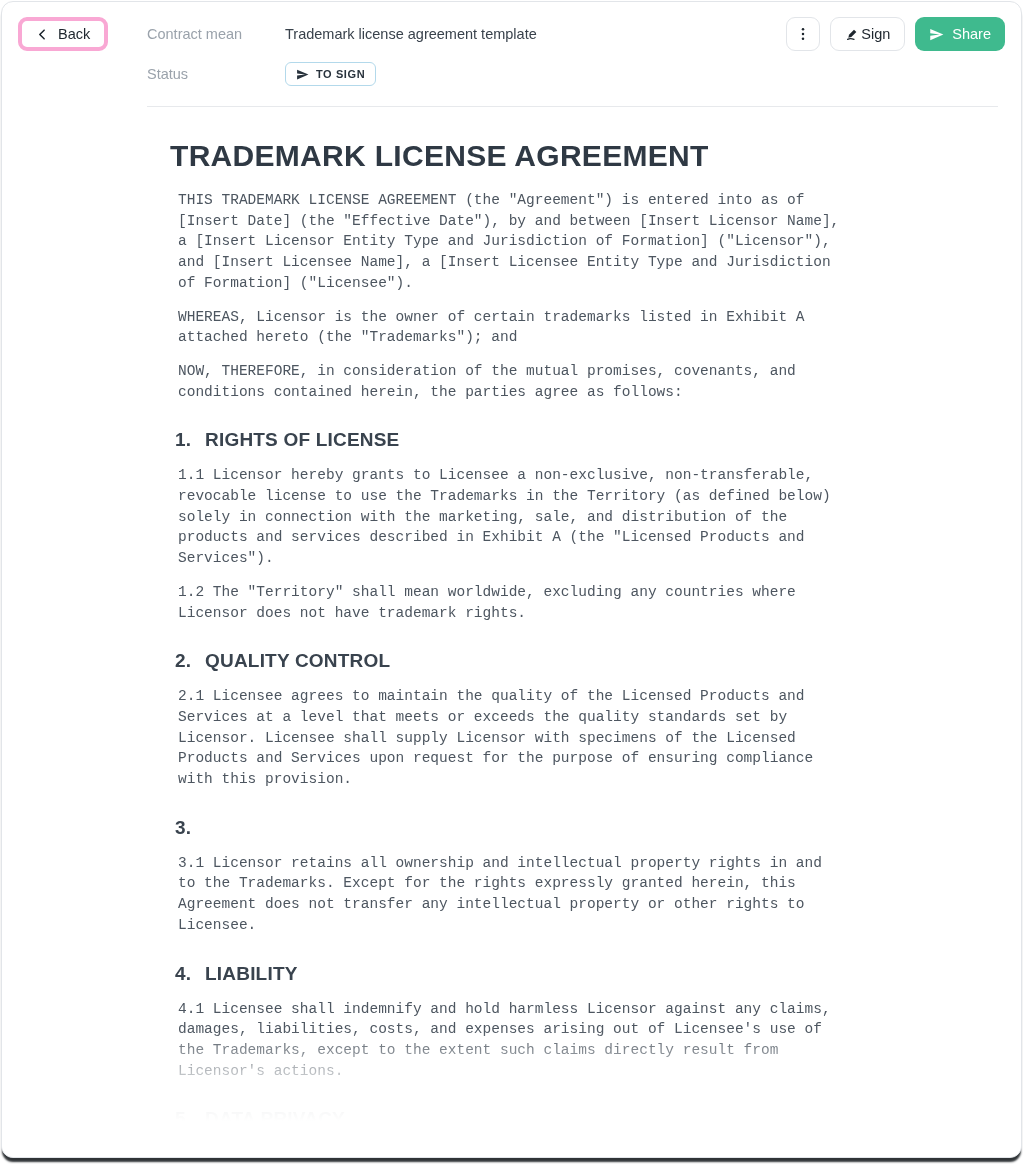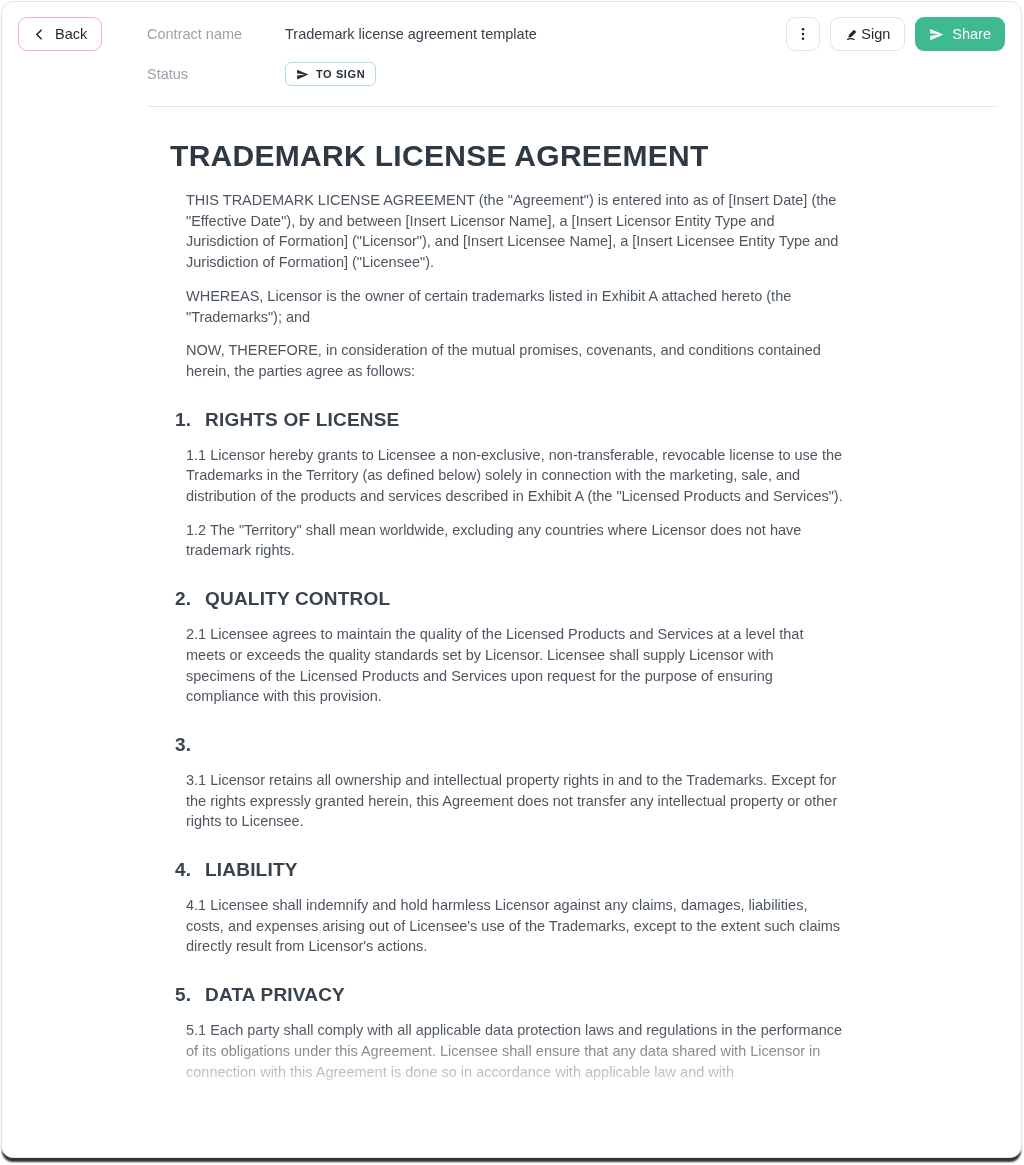--- a/index.html
+++ b/index.html
@@ -21,21 +21,21 @@
     border-radius: 12px;
     box-shadow: 0 5px 2px -1px rgba(12,16,20,0.85);
     overflow: hidden;
   }
   
   .topbar { position: relative; padding: 15px 16px 20px 16px; }
   .back-btn {
     position: absolute; left: 16px; top: 15px;
     height: 34px; display: inline-flex; align-items: center; gap: 9px;
     padding: 0 14px; background: #fff;
-    border: 1px solid #f9a8d4; border-radius: 9px;
+    border: 4px solid #f9a8d4; border-radius: 9px;
     font-family: inherit; font-size: 14.5px; font-weight: 500; color: #1E262E;
     cursor: pointer;
   }
   .meta { margin-left: 129px; margin-right: 240px; }
   .meta-row { display: flex; align-items: center; min-height: 34px; }
   .meta-row.second { min-height: 24px; margin-top: 11px; }
   .meta-label { flex: 0 0 138px; font-size: 14.5px; color: #9AA2AB; }
   .meta-value { font-size: 14.5px; color: #39424C; }
   .status-badge {
     display: inline-flex; align-items: center; gap: 7px;
@@ -65,22 +65,22 @@
   }
   .divider { height: 1px; background: #E7E9EC; margin-left: 145px; margin-right: 23px; }
   
   .doc { padding: 32px 177px 40px 168px; }
   .doc-title {
     margin: 0 0 17px 0;
     font-size: 30px; font-weight: 800; letter-spacing: 0.3px;
     color: #2F3944;
   }
   .doc-p {
-    margin: 0 0 13px 16px;
-    font-size: 14.5px; line-height: 20.7px; color: #4D5660;
+    margin: 0 0 13px 8px;
+    font-size: 14.5px; line-height: 20.7px; color: #4D5660; font-family: Liberation Mono, monospace;
   }
   .sec-h {
     display: flex; align-items: baseline;
     margin: 27px 0 14px 0; padding-left: 5px;
     font-size: 19px; font-weight: 700; letter-spacing: 0.2px; color: #39434E;
   }
   .sec-num { flex: 0 0 30px; }
   .fade-overlay {
     position: absolute; left: 0; right: 0; bottom: 0; height: 128px;
     background: linear-gradient(to bottom, rgba(255,255,255,0) 0%, rgba(255,255,255,0.88) 48%, #ffffff 72%);
@@ -99,21 +99,21 @@
       <span style="display:inline-flex;">
         <svg width="13" height="13" viewBox="0 0 24 24" fill="none" stroke="#1E262E" stroke-width="2.8" stroke-linecap="round" stroke-linejoin="round">
             <polyline points="15 4 7 12 15 20"></polyline>
           </svg>
       </span>
       <span>Back</span>
     </button>
 
     <div class="meta">
       <div class="meta-row">
-        <span class="meta-label">Contract name</span>
+        <span class="meta-label">Contract mean</span>
         <span class="meta-value">Trademark license agreement template</span>
       </div>
       <div class="meta-row second">
         <span class="meta-label">Status</span>
         <span class="status-badge">
           <span style="display:inline-flex;">
             <svg width="13" height="13" viewBox="0 0 24 24" fill="#28323C">
                 <path d="M2 21l21-9L2 3v7l15 2-15 2z"></path>
               </svg>
           </span>

